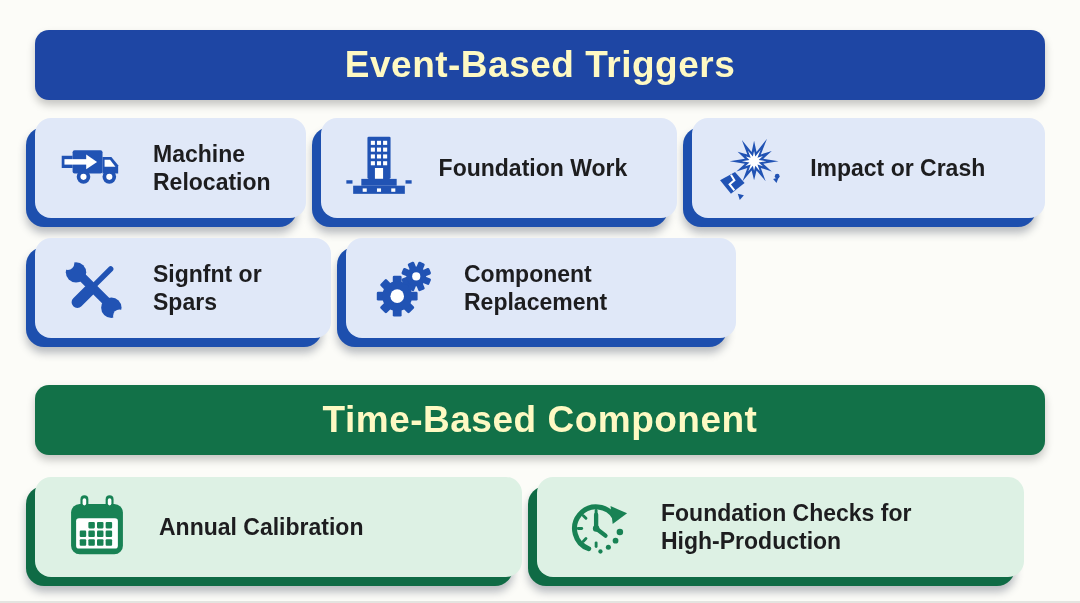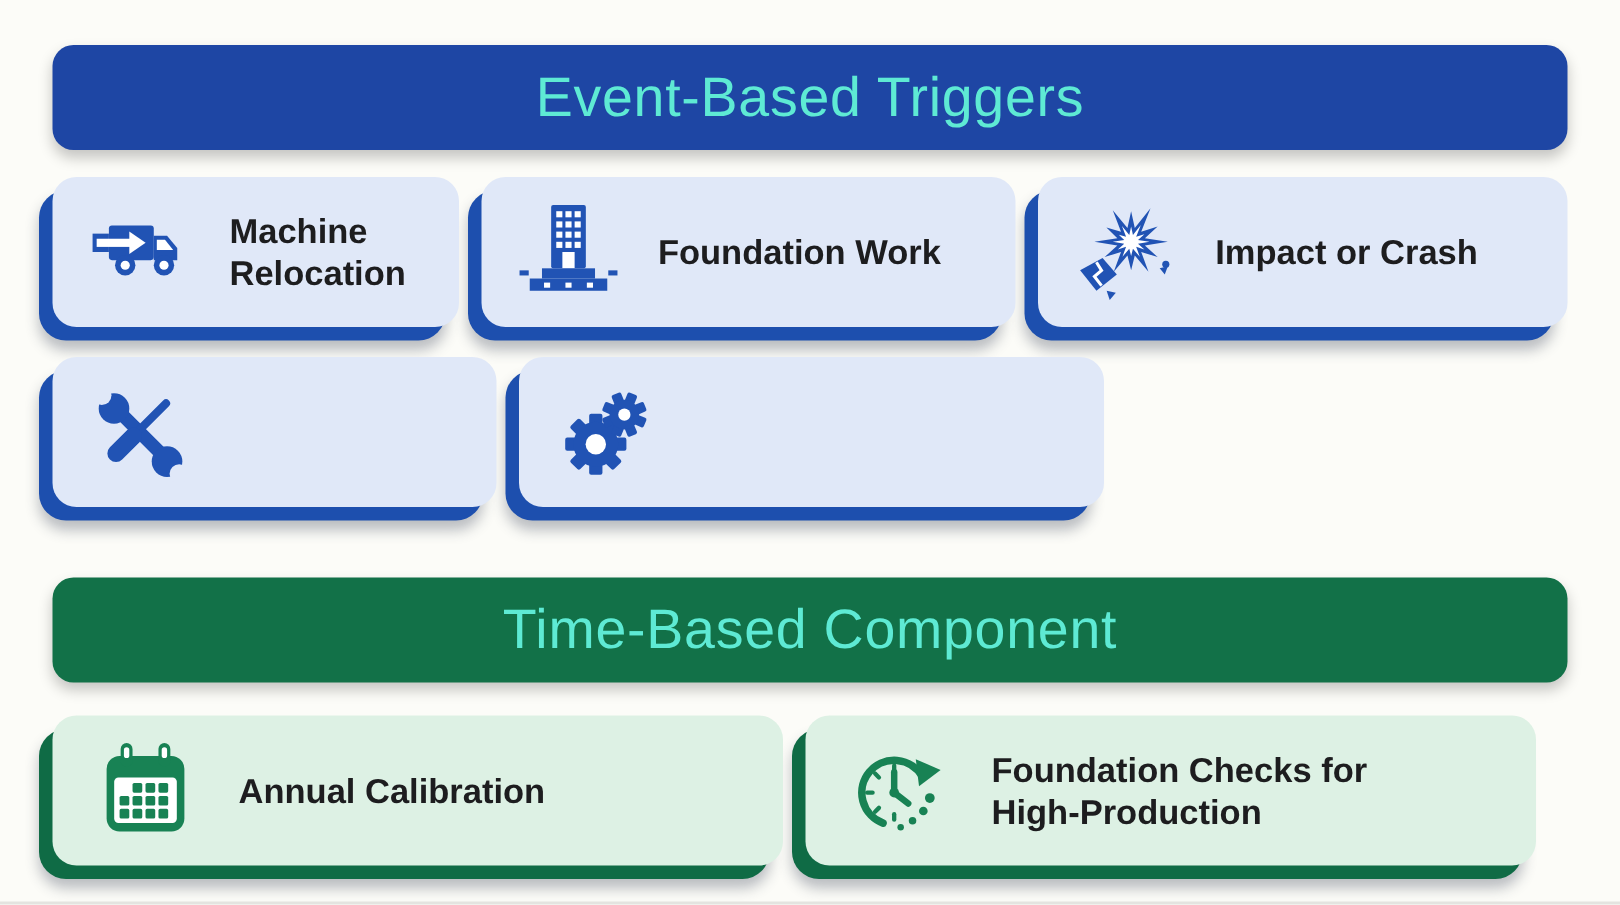--- a/index.html
+++ b/index.html
@@ -13,21 +13,21 @@
   .wrap{position:absolute;left:35px;top:0;width:1010px;}
 
   .banner{
     margin-top:0;height:70px;border-radius:14px;
     display:flex;align-items:center;justify-content:center;
     box-shadow:0 5px 9px rgba(0,0,0,.22);
   }
   .banner.event{background:#1e46a4;margin-top:30px;}
   .banner.time{background:#127148;margin-top:47px;}
   .banner .title{
-    color:#5eead4;font-size:37px;font-weight:400;letter-spacing:.5px;
+    color:#fef9c3;font-size:37px;font-weight:700;letter-spacing:.5px;
   }
 
   .row{display:flex;gap:15px;margin-top:18px;}
   .row.second{margin-top:20px;}
   .row.time-row{margin-top:22px;}
 
   .card{
     position:relative;height:100px;border-radius:16px;
     display:flex;align-items:center;
   }
@@ -150,20 +150,21 @@
         <svg viewBox="0 0 100 100" fill="currentColor">
           <path d="M30 30 L72 72" stroke="currentColor" stroke-width="13" stroke-linecap="round" fill="none"></path>
           <circle cx="25" cy="27" r="15"></circle>
           <circle cx="13" cy="14" r="9.5" fill="var(--card-bg)"></circle>
           <circle cx="77" cy="79" r="15"></circle>
           <circle cx="89" cy="91" r="9.5" fill="var(--card-bg)"></circle>
           <path d="M76 22 L50 48" stroke="currentColor" stroke-width="8" stroke-linecap="round" fill="none"></path>
           <path d="M44 54 L27 71" stroke="currentColor" stroke-width="17" stroke-linecap="round" fill="none"></path>
         </svg>
       </span>
+      <span class="label">Signfnt or Spars</span>
     </div>
 
     <div class="card event-card c-w2">
       <span class="icon">
         <svg viewBox="0 0 100 100" fill="currentColor">
           <g transform="translate(40,62)">
             <g>
               <rect x="-6.5" y="-30" width="13" height="13" rx="2"></rect>
               <rect x="-6.5" y="-30" width="13" height="13" rx="2" transform="rotate(45)"></rect>
               <rect x="-6.5" y="-30" width="13" height="13" rx="2" transform="rotate(90)"></rect>
@@ -185,20 +186,22 @@
               <rect x="-5" y="-22" width="10" height="10" rx="2" transform="rotate(202.5)"></rect>
               <rect x="-5" y="-22" width="10" height="10" rx="2" transform="rotate(247.5)"></rect>
               <rect x="-5" y="-22" width="10" height="10" rx="2" transform="rotate(292.5)"></rect>
               <rect x="-5" y="-22" width="10" height="10" rx="2" transform="rotate(337.5)"></rect>
             </g>
             <circle r="14.5"></circle>
             <circle r="6" fill="#fff"></circle>
           </g>
         </svg>
       </span>
+      <span class="label">Component
+Replacement</span>
     </div>
 
   </div>
 
   <div class="banner time">
     <span class="title">Time-Based Component</span>
   </div>
 
   <div class="row time-row">
 

